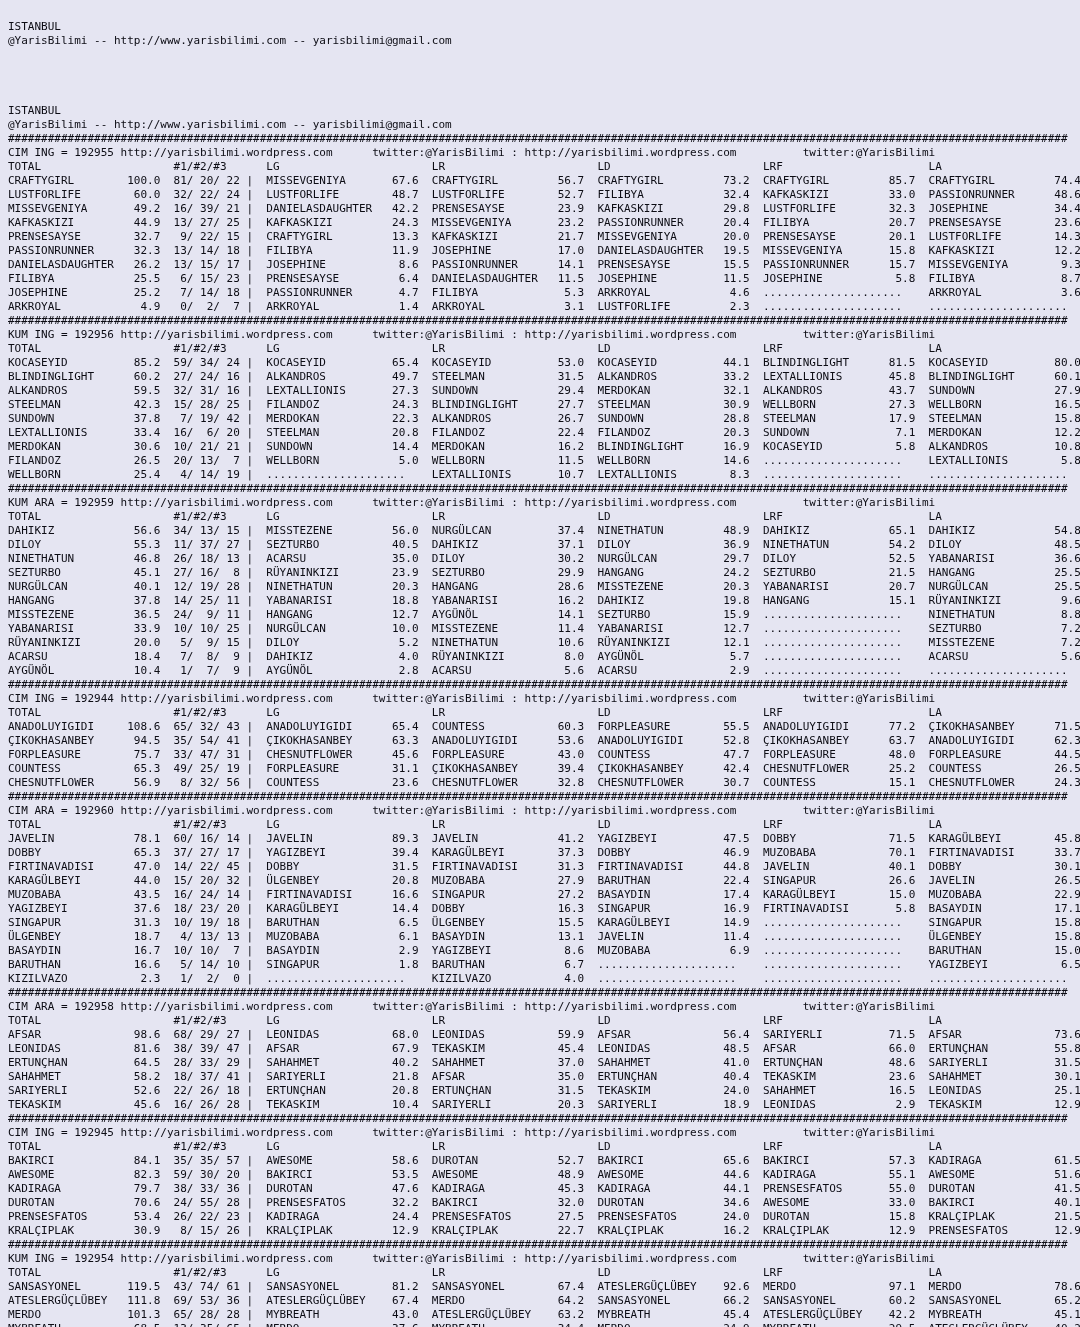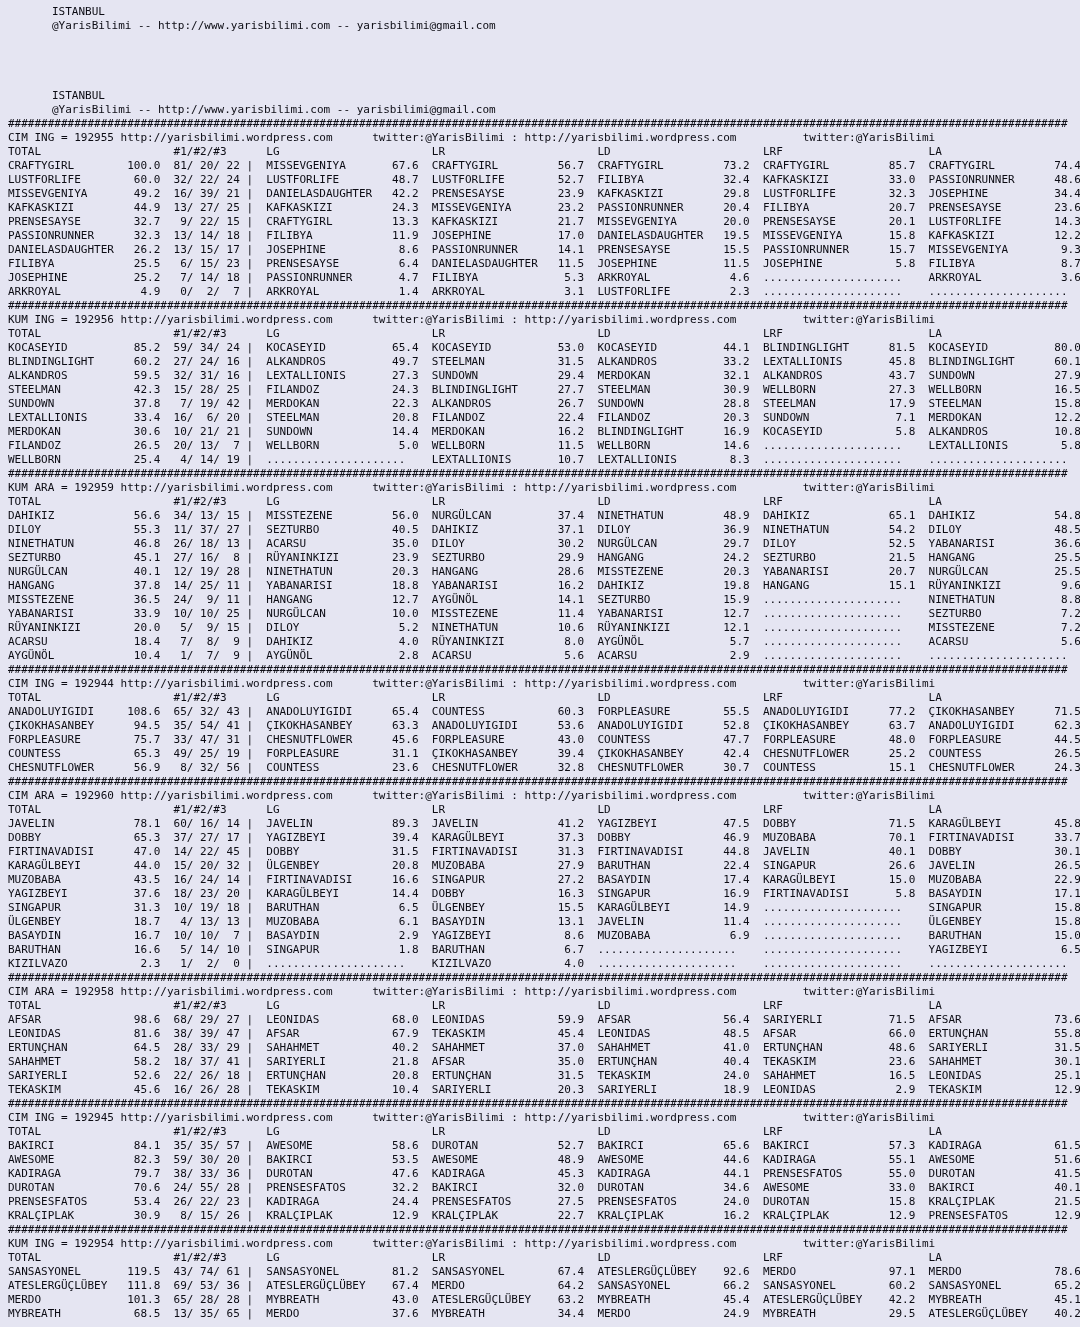--- a/index.html
+++ b/index.html
@@ -11,21 +11,21 @@
   }
   pre {
     margin: 0;
     padding: 0 0 0 8px;
     font-family: "DejaVu Sans Mono", "Liberation Mono", monospace;
     font-size: 11px;
     line-height: 14px;
     color: #0c0c14;
     white-space: pre;
   }
-  #report-header { padding-top: 5px; margin-left: 44px; }
+  #report-header { padding-top: 20px; }
 </style>
 </head>
 <body>
 
 <div>
 <pre id="report-header"><span>ISTANBUL</span>
 <span>@YarisBilimi -- http://www.yarisbilimi.com -- yarisbilimi@gmail.com</span>
 
 
 

